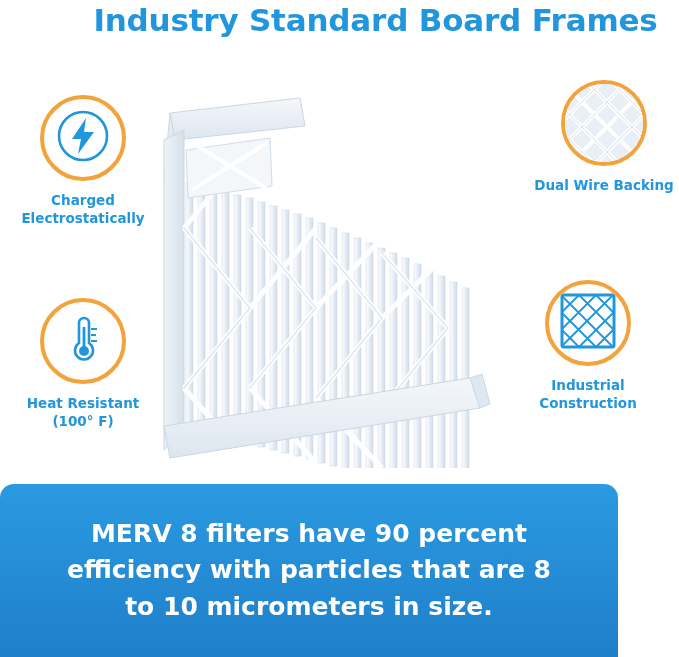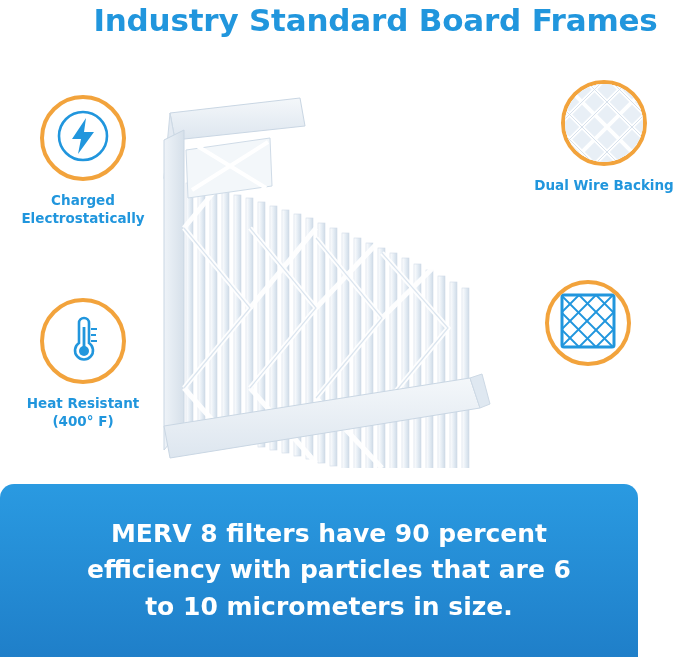--- a/index.html
+++ b/index.html
@@ -90,21 +90,20 @@
     position: absolute;
     left: 0;
     top: 484px;
     width: 618px;
     height: 173px;
     background: linear-gradient(180deg, #2a9ae1 0%, #1f7fc9 100%);
     border-radius: 14px 14px 0 0;
     display: flex;
     align-items: center;
     justify-content: center;
-    padding-left: 20px;
   }
   .banner p {
     margin: 0;
     padding: 0 30px;
     text-align: center;
     color: #ffffff;
     font-size: 25px;
     font-weight: bold;
     line-height: 1.45;
     font-family: "DejaVu Sans", sans-serif;
@@ -220,21 +219,21 @@
           <circle cx="29" cy="40" r="5" fill="#2196dd"></circle>
           <rect x="27.6" y="16" width="2.8" height="22" fill="#2196dd"></rect>
           <line x1="36" y1="18" x2="42" y2="18" stroke="#2196dd" stroke-width="2.2"></line>
           <line x1="36" y1="24" x2="41" y2="24" stroke="#2196dd" stroke-width="2.2"></line>
           <line x1="36" y1="30" x2="42" y2="30" stroke="#2196dd" stroke-width="2.2"></line>
         </svg>
       </span>
     </div>
     <div class="cap">
       <div>Heat Resistant</div>
-      <div>(400° F)</div>
+      <div>(100° F)</div>
     </div>
   </div>
 
   <div class="feature" id="feat-wire">
     <div class="circle">
       <span class="mesh-photo">
         <svg width="86" height="86" viewBox="0 0 86 86" xmlns="http://www.w3.org/2000/svg">
           <rect width="86" height="86" fill="#e8eff6"></rect>
           <g stroke="#ffffff" stroke-width="4" fill="none" opacity="0.95">
             <path d="M-10 20 L20 -10 M-10 45 L45 -10 M-10 70 L70 -10 M-10 95 L95 -10 M15 95 L95 15 M40 95 L95 40 M65 95 L95 65"></path>
@@ -257,23 +256,27 @@
       <span>
         <svg width="60" height="60" viewBox="0 0 60 60" xmlns="http://www.w3.org/2000/svg">
           <rect x="4" y="4" width="52" height="52" rx="2" fill="none" stroke="#2196dd" stroke-width="3"></rect>
           <g stroke="#2196dd" stroke-width="1.8" fill="none">
             <path d="M4 21 L21 4 M4 38 L38 4 M4 55 L55 4 M21 56 L56 21 M38 56 L56 38"></path>
             <path d="M4 39 L21 56 M4 22 L38 56 M4 5 L55 56 M21 4 L56 39 M38 4 L56 22"></path>
           </g>
         </svg>
       </span>
     </div>
+    <div class="cap">
+      <div>Industrial</div>
+      <div>Construction</div>
+    </div>
   </div>
 
   <div class="banner">
     <p>
       <span>MERV 8 filters have 90 percent</span><br>
-      <span>efficiency with particles that are 6</span><br>
+      <span>efficiency with particles that are 8</span><br>
       <span>to 10 micrometers in size.</span>
     </p>
   </div>
 
 </div>
 
 </body></html>

